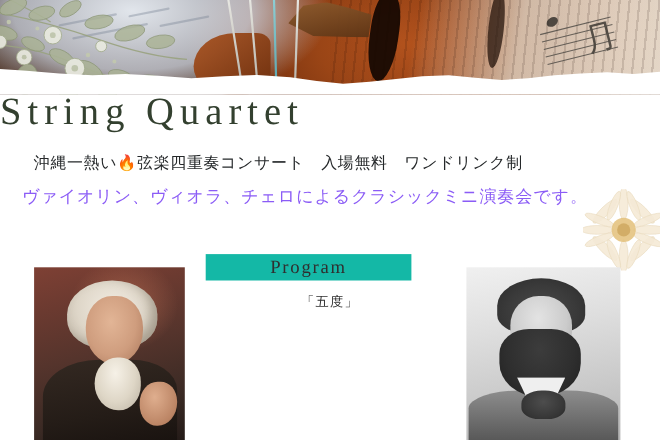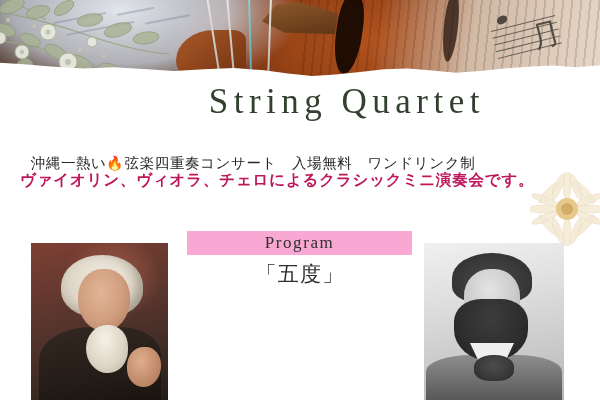--- a/index.html
+++ b/index.html
@@ -155,72 +155,71 @@
     position: absolute; left: -6px; top: -4px;
     width: 180px; height: 96px;
     pointer-events: none;
     opacity: .92;
   }
 
   
   .title {
     position: absolute;
     left: 0; top: 82px; width: 485px;
-    text-align: right;
+    text-align: left;
     font-size: 35px;
     letter-spacing: 5.5px;
     color: #33402f;
     font-family: "Liberation Serif", "DejaVu Serif", serif;
     white-space: nowrap;
   }
 
   
   .tagline {
     position: absolute;
-    left: 0; top: 154px; width: 506px;
+    left: 0; top: 139px; width: 506px;
     text-align: center;
     font-size: 14.5px;
     color: #25282a;
     letter-spacing: .6px;
     white-space: nowrap;
     font-family: "Liberation Serif", "DejaVu Serif", serif;
   }
   .tagline .emoji {
     font-family: "DejaVu Sans", sans-serif;
     font-size: 14px;
   }
 
   
   .desc {
     position: absolute;
     left: 20px; top: 167px; width: 560px;
-    color: #be185d;
+    color: #8b5cf6;
     font-size: 15.5px;
     line-height: 25px;
     letter-spacing: .8px;
     font-family: "Liberation Serif", "DejaVu Serif", serif;
-    font-weight: bold;
   }
   .desc div { white-space: nowrap; }
 
   
   .daisy {
     position: absolute;
     left: 530px; top: 172px;
     width: 74px; height: 74px;
     opacity: .85;
     pointer-events: none;
   }
 
   
   .program-band {
     position: absolute;
     left: 187px; top: 231px;
-    width: 225px; height: 24px;
-    background: #f9a8d4;
+    width: 187px; height: 24px;
+    background: #14b8a6;
   }
   .program-band span {
     display: block;
     text-align: center;
     line-height: 24px;
     font-size: 17px;
     letter-spacing: 1.6px;
     color: #2f2f2f;
   }
   .program-list {
@@ -238,21 +237,21 @@
     white-space: nowrap;
   }
   .piece {
     font-size: 16px;
     color: #2e2e2e;
     letter-spacing: 1.2px;
     line-height: 25px;
     white-space: nowrap;
   }
   .nickname {
-    font-size: 21px;
+    font-size: 12px;
     color: #2e2e2e;
     letter-spacing: 1.2px;
     line-height: 25px;
   }
 
   
   .portrait {
     position: absolute;
     overflow: hidden;
   }

